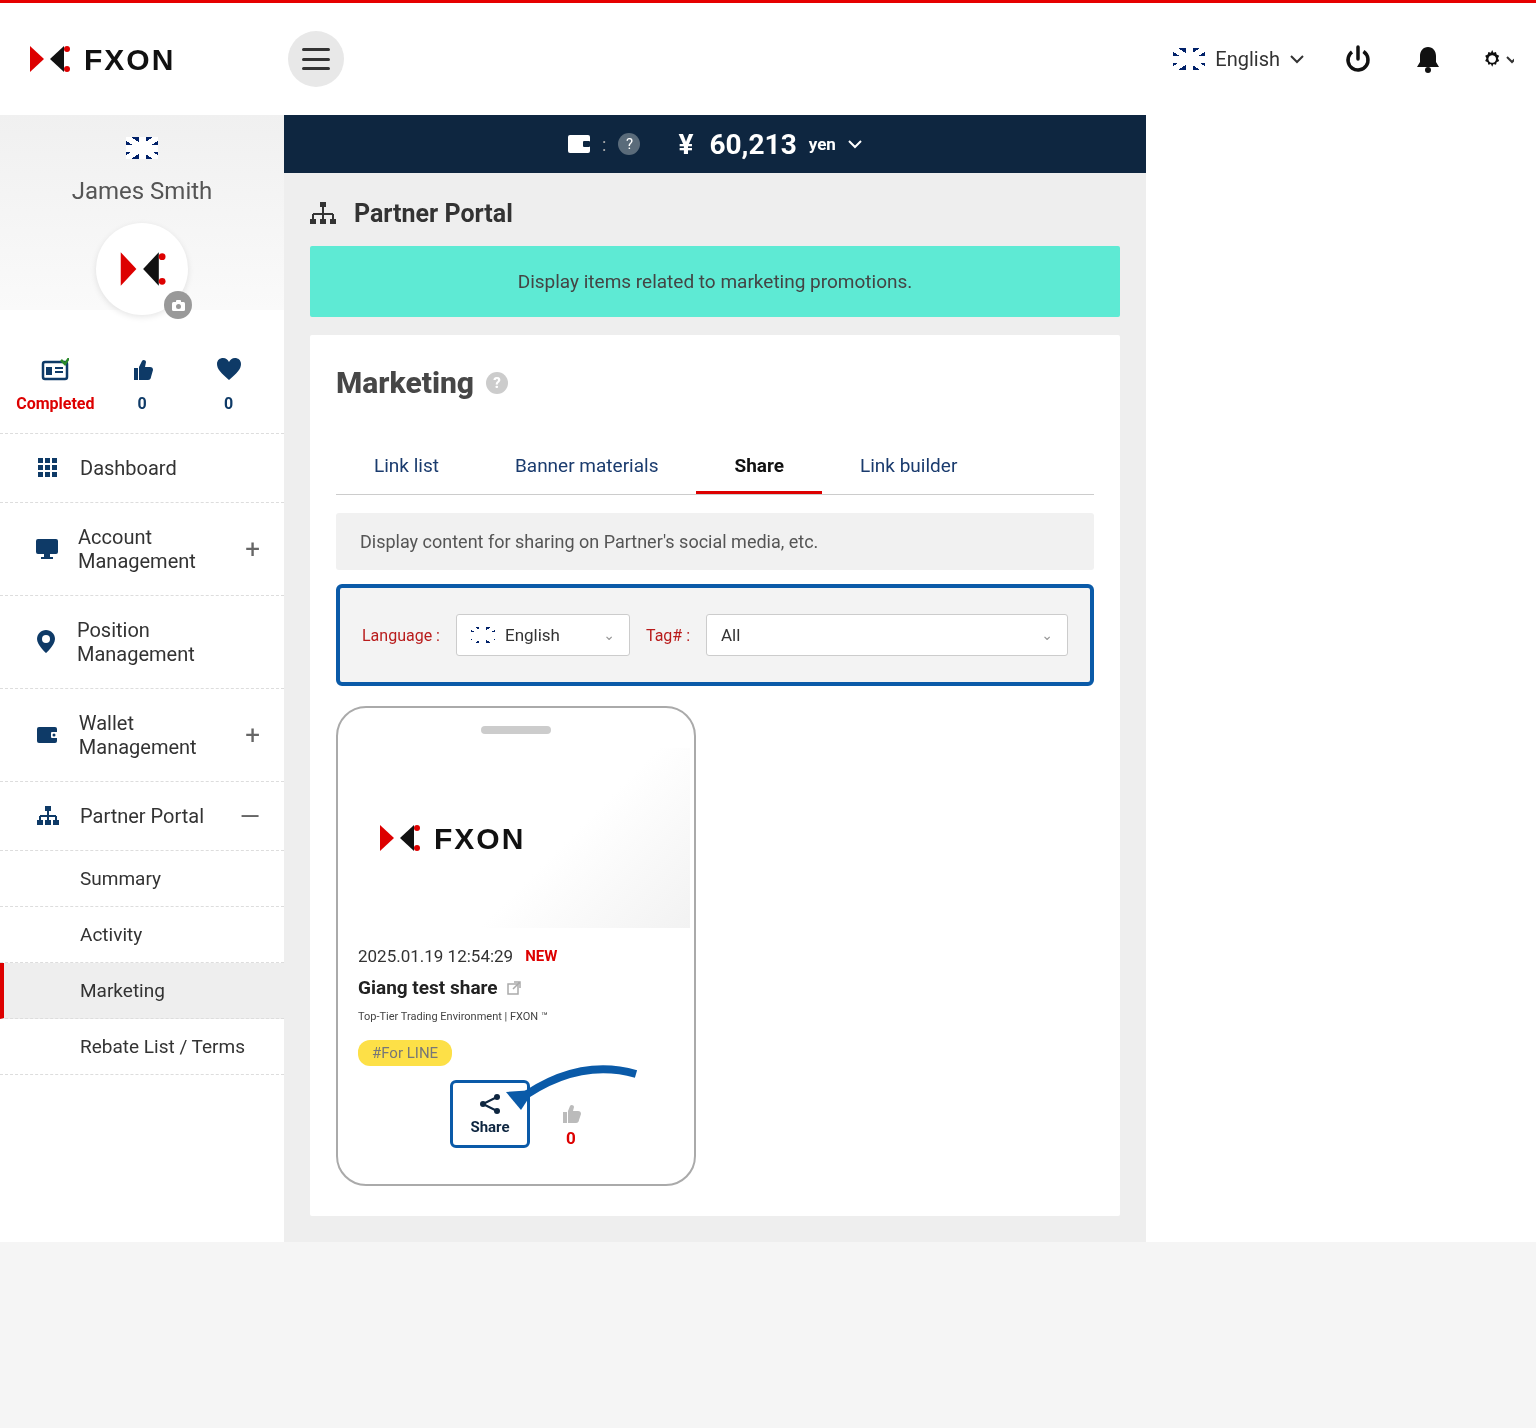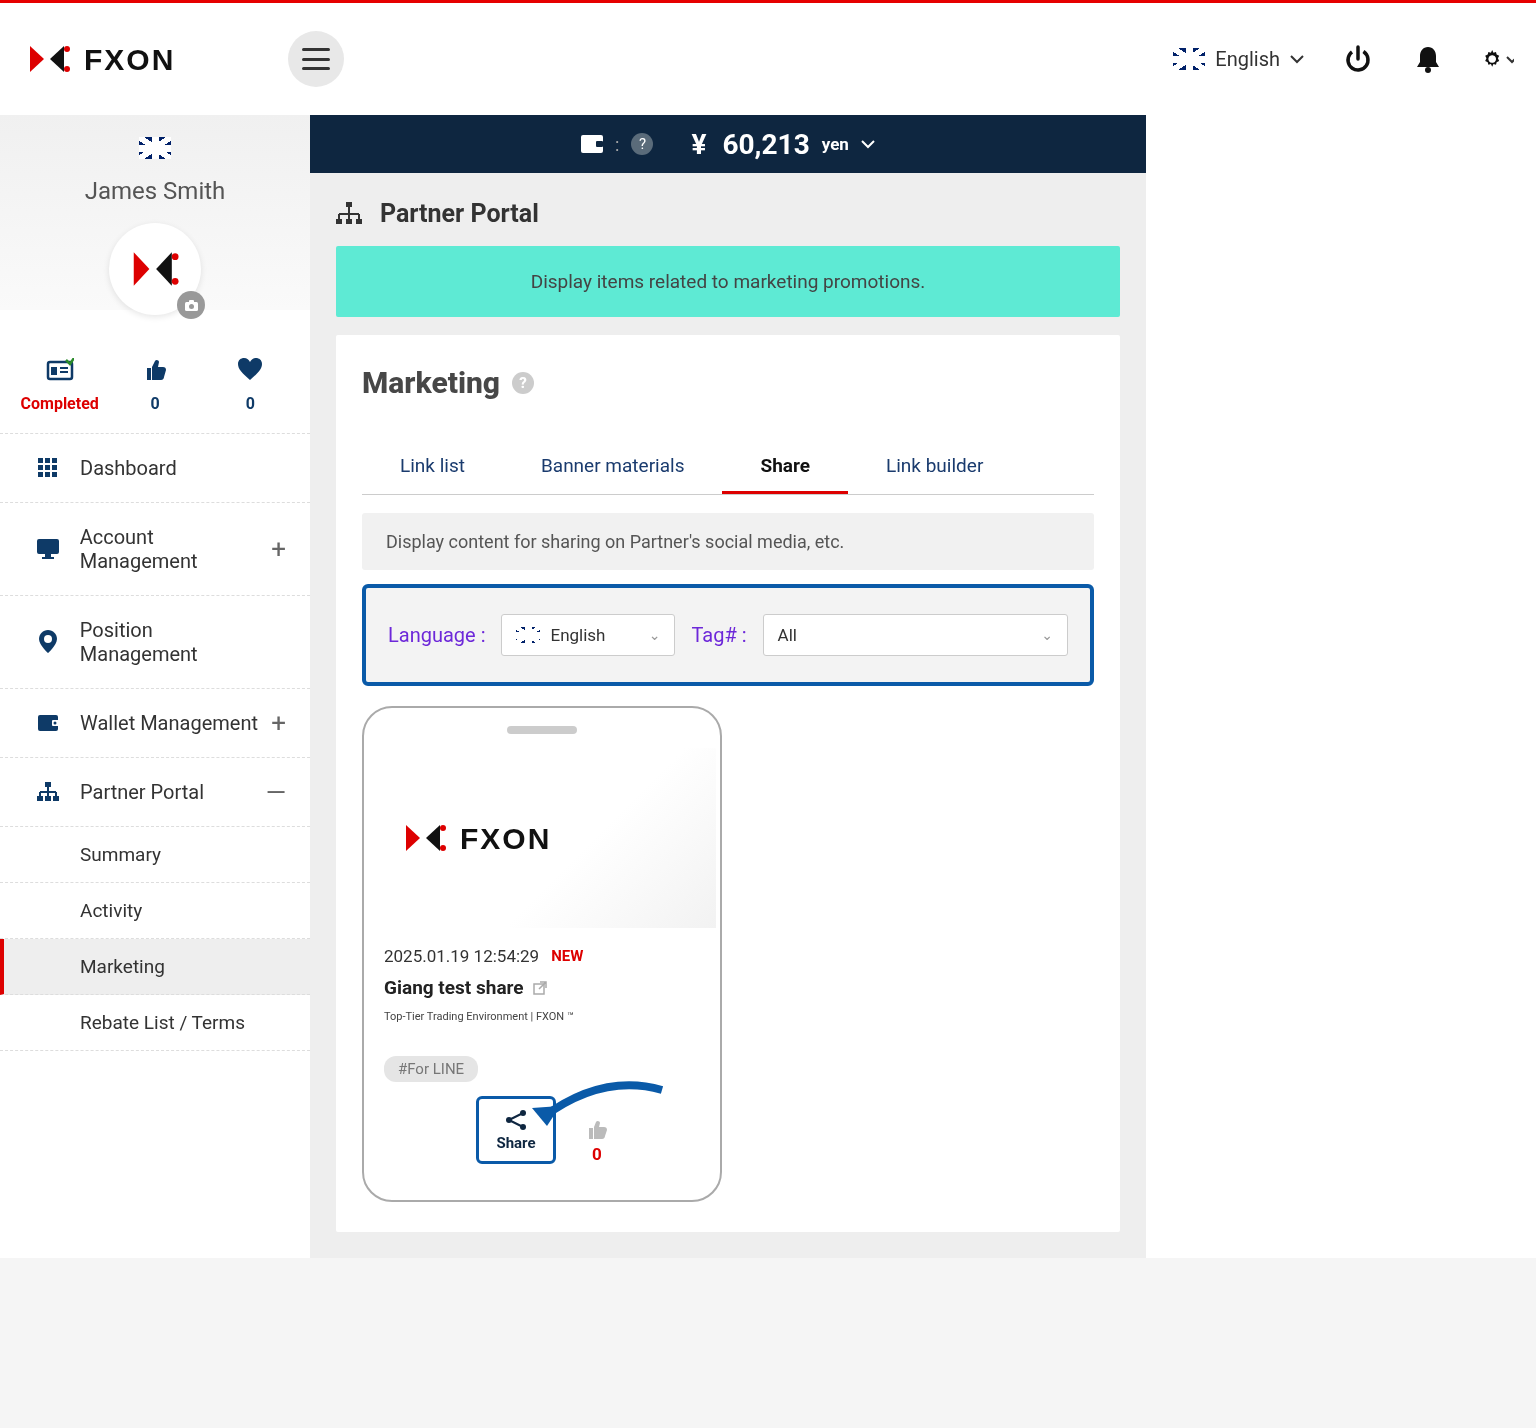--- a/index.html
+++ b/index.html
@@ -13,21 +13,21 @@
 .hamburger-icon { width: 28px; height: 22px; display: flex; flex-direction: column; justify-content: space-between; }
 .hamburger-icon span { height: 3px; background: #333; border-radius: 2px; }
 .topbar-right { display: flex; align-items: center; gap: 38px; }
 .lang-sel { display: flex; align-items: center; gap: 10px; font-size: 20px; color: #333; cursor: pointer; }
 .flag-uk { width: 32px; height: 22px; background: linear-gradient(#012169,#012169); position: relative; overflow: hidden; }
 .flag-uk::before { content:""; position:absolute; inset:0; background: linear-gradient(to bottom right, transparent 42%, #fff 42%, #fff 58%, transparent 58%), linear-gradient(to bottom left, transparent 42%, #fff 42%, #fff 58%, transparent 58%), linear-gradient(#fff,#fff) center/7px 100% no-repeat, linear-gradient(#fff,#fff) center/100% 7px no-repeat, linear-gradient(#c8102e,#c8102e) center/4px 100% no-repeat, linear-gradient(#c8102e,#c8102e) center/100% 4px no-repeat; }
 .flag-uk.small { width: 24px; height: 16px; }
 .power-icon,.bell-icon,.gear-icon { width: 32px; height:32px; display:flex; align-items:center; justify-content:center; cursor:pointer; }
 
 .container { display: flex; }
-.sidebar { width: 310px; background: #fff; }
+.sidebar { width: 284px; background: #fff; }
 .sb-header { background: linear-gradient(#f0f0f0,#fafafa); text-align:center; padding: 22px 0 0 0; position:relative; height: 195px; }
 .sb-user { font-size: 24px; color:#555; margin-top: 14px; }
 .sb-avatar { width: 92px; height: 92px; background:#fff; border-radius:50%; margin: 18px auto 0; position:relative; display:flex; align-items:center; justify-content:center; box-shadow: 0 2px 6px rgba(0,0,0,0.1); }
 .sb-cam { position:absolute; right:-4px; bottom:-4px; width:28px; height:28px; background:#999; border-radius:50%; display:flex; align-items:center; justify-content:center; }
 .sb-stats { display:flex; padding: 48px 12px 20px; border-bottom:1px dashed #ddd; }
 .sb-stat { flex:1; text-align:center; }
 .sb-stat-lbl { font-size:16px; color:#d00; font-weight:700; margin-top:8px; }
 .sb-stat-lbl.blue { color:#0e3a67; }
 .sb-nav { }
 .sb-item { display:flex; align-items:center; padding: 22px 36px; font-size:20px; color:#333; border-bottom:1px dashed #ddd; cursor:pointer; position:relative; }
@@ -45,35 +45,35 @@
 .desc-card { background:#5eead4; padding:24px; text-align:center; color:#444; font-size:19px; border-radius:2px; margin-bottom:18px; }
 .mk-card { background:#fff; padding: 30px 26px; border-radius:2px; }
 .mk-title { font-size:30px; font-weight:800; color:#474747; display:flex; align-items:center; gap:12px; }
 .help-q { width:22px; height:22px; border-radius:50%; background:#ccc; color:#fff; font-size:15px; display:flex; align-items:center; justify-content:center; }
 .tabs { display:flex; margin-top:40px; border-bottom:1px solid #ccc;text-align:center; }
 .tab { padding: 14px 38px; font-size:19px; color:#1a3b6e; cursor:pointer; }
 .tab.active { font-weight:700; color:#111; border-bottom:3px solid #d00; }
 .tab-desc { background:#f1f1f1; padding:18px 24px; color:#555; font-size:18px; margin-top:18px; border-radius:3px; }
 .filter-box { border:4px solid #0a5aa8; border-radius:6px; margin-top:14px; padding:14px; background:#f3f3f3; }
 .filter-inner { display:flex; align-items:center; gap:16px; padding: 12px 8px; }
-.filter-lbl { font-size:20px; color:#6d28d9; }
+.filter-lbl { font-size:16px; color:#b91c1c; }
 .sel { border:1px solid #ccc; background:#fff; height:42px; border-radius:3px; display:flex; align-items:center; padding:0 14px; gap:10px; font-size:17px; color:#333; cursor:pointer; }
 .sel.lang { width:174px; }
 .sel.tag { flex:1; }
 .chev { margin-left:auto; font-size:14px; color:#999; }
 
 .phone { width:360px; margin-top:20px; border:2px solid #aaa; border-radius:30px; padding:18px 0 18px; background:#fff; }
 .phone-notch { width:70px; height:8px; background:#ccc; border-radius:5px; margin:0 auto 14px; }
 .phone-banner { height:180px; background: linear-gradient(135deg,#fff 60%,#f2f2f2); display:flex; align-items:center; padding-left:30px; margin: 0 4px;}
 .post-body { padding: 18px 20px; }
 .post-date { font-size:17px; color:#333; display:flex; align-items:center; gap:12px; }
 .new-badge { color:#d00; font-weight:700; font-size:15px; }
 .post-title { font-size:19px; font-weight:700; color:#222; margin-top:10px; display:flex; align-items:center; gap:8px; }
 .post-sub { font-size:11px; color:#444; margin-top:10px; line-height:1.4; }
-.post-tag { display:inline-block; background:#e5e5e5; color:#777; font-size:15px; padding:4px 14px; border-radius:12px; margin-top:32px; }
+.post-tag { display:inline-block; background:#fde047; color:#777; font-size:15px; padding:4px 14px; border-radius:12px; margin-top:16px; }
 .actions { display:flex; align-items:flex-end; justify-content:center; gap:30px; margin-top:14px; position:relative; }
 .arrow-svg { position:absolute; top:-18px; left:138px; }
 .share-btn { border:3px solid #0a5aa8; border-radius:6px; width:80px; height:68px; display:flex; flex-direction:column; align-items:center; justify-content:center; gap:3px; cursor:pointer; background:#fff; }
 .share-lbl { font-size:15px; font-weight:700; color:#0e2640; }
 .like-col { display:flex; flex-direction:column; align-items:center; gap:3px; }
 .like-cnt { color:#d00; font-weight:700; font-size:17px; }
 
 .whitespace-right { width: 390px; background:#fff; }
 </style>
 </head>

